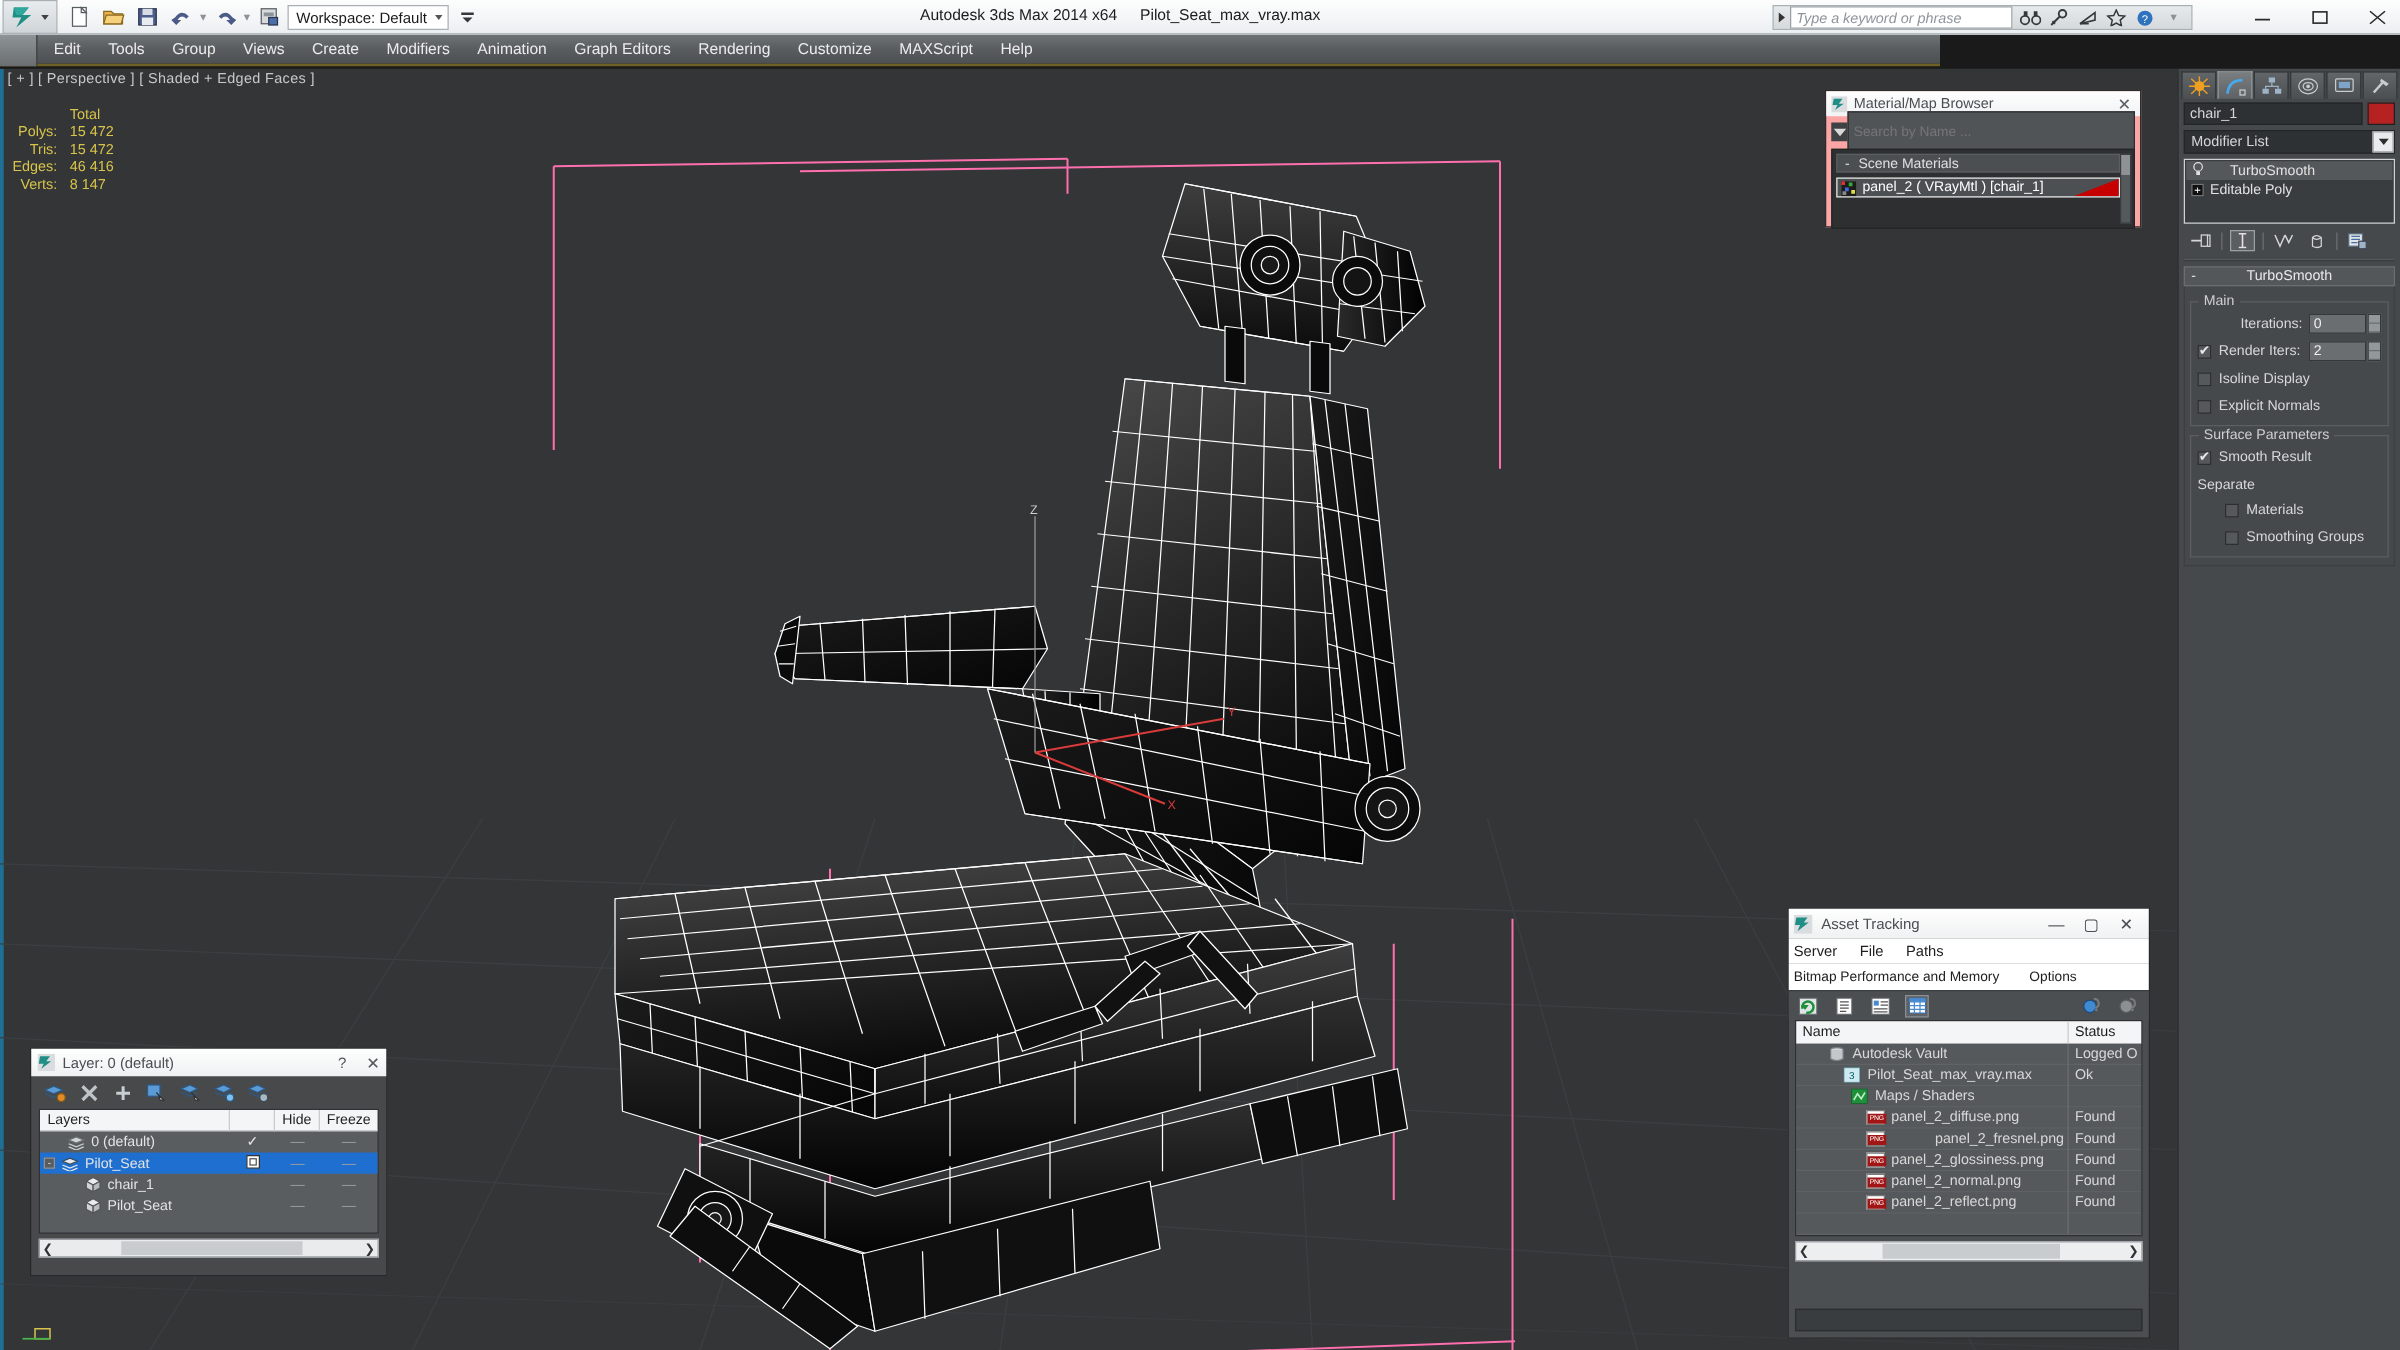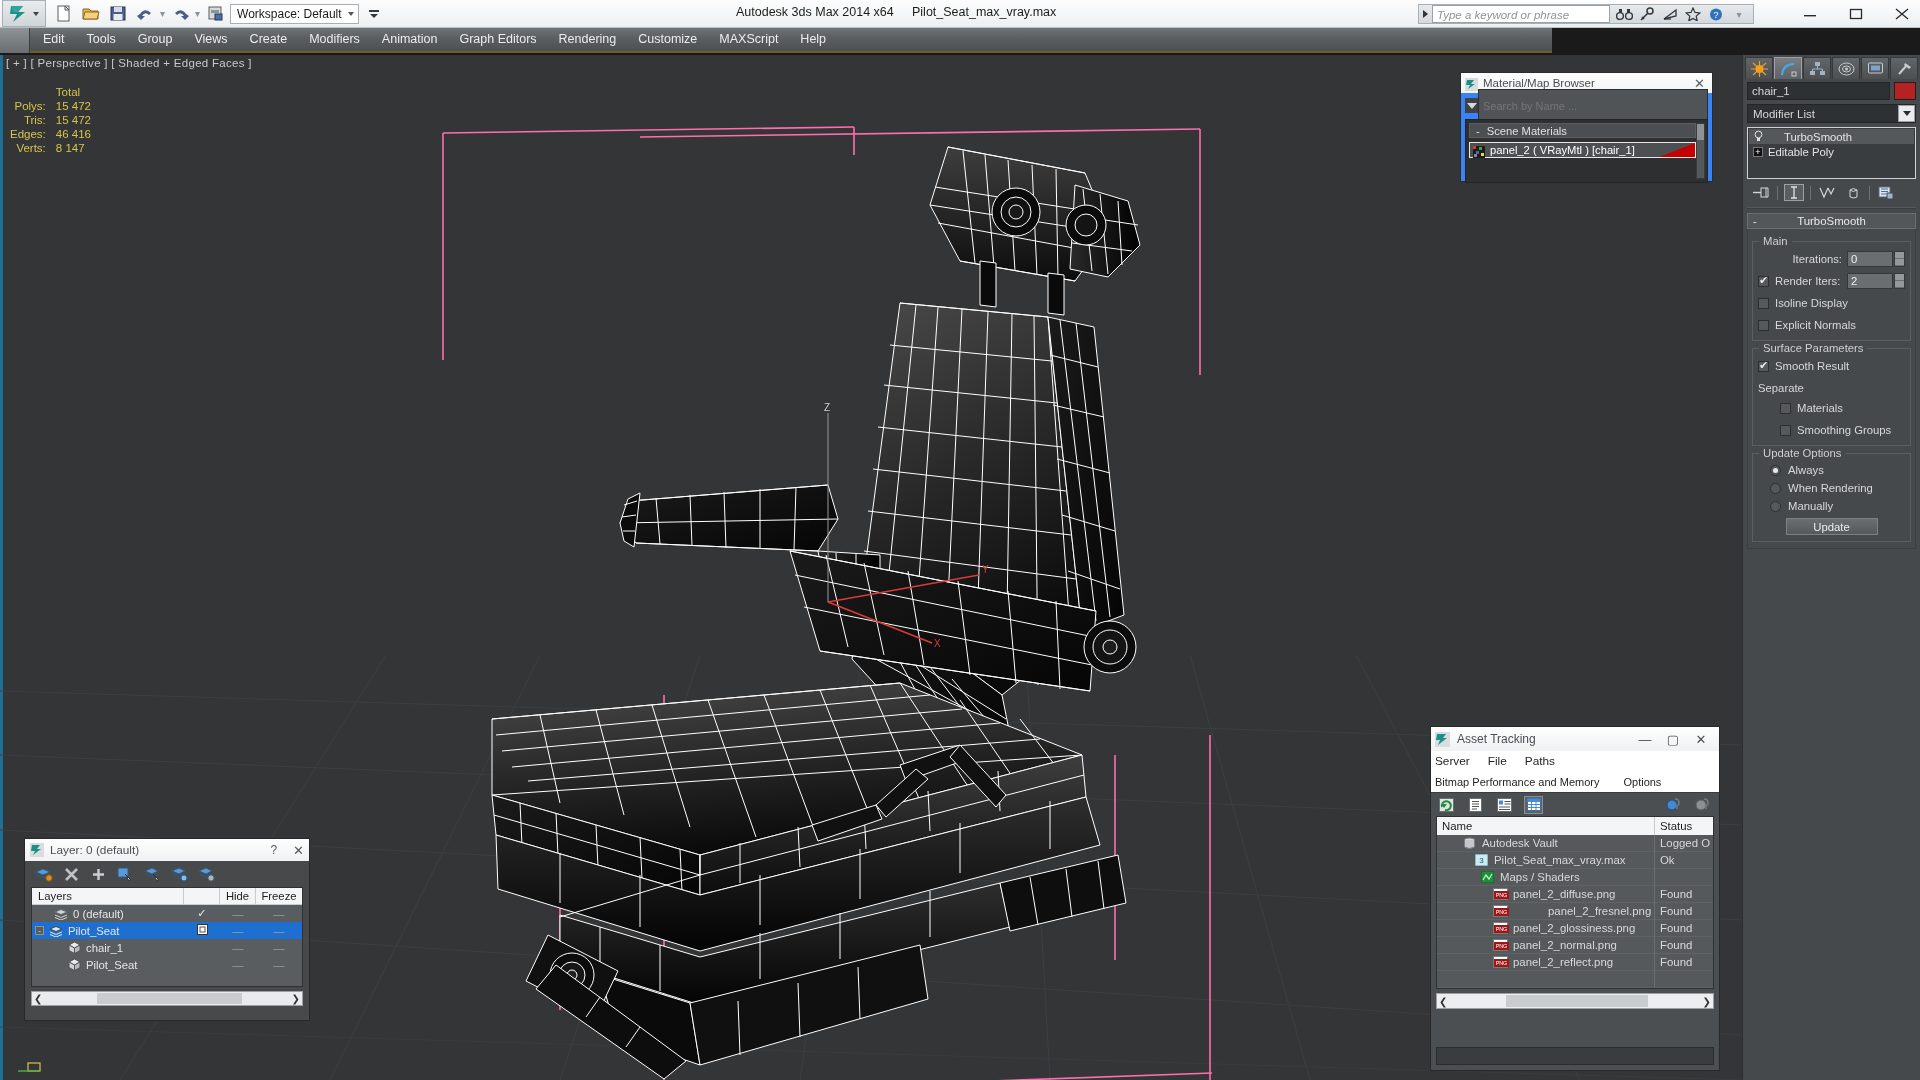--- a/index.html
+++ b/index.html
@@ -56,21 +56,21 @@
   #stats table { border-collapse:collapse; }
   #stats td { padding:1px 0; font-size:11.5px; color:#d8c44a; }
   #stats td.lbl { text-align:right; padding-right:10px; }
   #stats td.hd  { text-align:left; color:#d8c44a;}
 
   
   #model { position:absolute; left:0; top:0; width:1742px; height:1025px; }
 
   
   #mmb { position:absolute; left:1460px; top:72px; width:253px; height:110px;
-    background:#3b82f6; border:1px solid #2a2c2e; z-index:20; }
+    background:#fca5a5; border:1px solid #2a2c2e; z-index:20; }
   .mmb-title { height:20px; background:linear-gradient(#fefefe,#f1f3f4); display:flex; align-items:center;
     padding:0 4px; }
   .mmb-title .ico { width:13px;height:13px;margin-right:5px; }
   .mmb-title .txt { font-size:11.5px; color:#4a4e52; flex:1; }
   .mmb-title .x { font-size:13px; color:#5a5e62; padding-right:3px; }
   .mmb-search { height:17px; margin:4px 4px 0 4px; display:flex; align-items:center; }
   .mmb-search .tri { width:13px;height:15px; display:flex;align-items:center;justify-content:center;
      background:#3f4245;}
   .mmb-search .tri i { width:0;height:0;border-left:5px solid transparent;border-right:5px solid transparent;
      border-top:6px solid #d8d8d8; }
@@ -769,36 +769,20 @@
         <div class="frow" style="padding-left:22px;">
           <span class="cbx"></span>
           <span>Materials</span>
         </div>
         <div class="frow" style="padding-left:22px;margin-bottom:0;">
           <span class="cbx"></span>
           <span>Smoothing Groups</span>
         </div>
       </div>
 
-      <div class="group">
-        <span class="gt">Update Options</span>
-        <div class="frow" style="padding-left:12px;height:16px;margin-bottom:2px;">
-          <span class="rdo on"></span>
-          <span>Always</span>
-        </div>
-        <div class="frow" style="padding-left:12px;height:16px;margin-bottom:2px;">
-          <span class="rdo"></span>
-          <span>When Rendering</span>
-        </div>
-        <div class="frow" style="padding-left:12px;height:16px;margin-bottom:2px;">
-          <span class="rdo"></span>
-          <span>Manually</span>
-        </div>
-        <div class="updatebtn">Update</div>
-      </div>
 
     </div>
   </div>
 </div>
 
 <div id="layerdlg">
   <div class="ld-title">
     <span class="ico">
       <svg width="14" height="14">
           <rect width="14" height="14" fill="#d9dde0"></rect>

